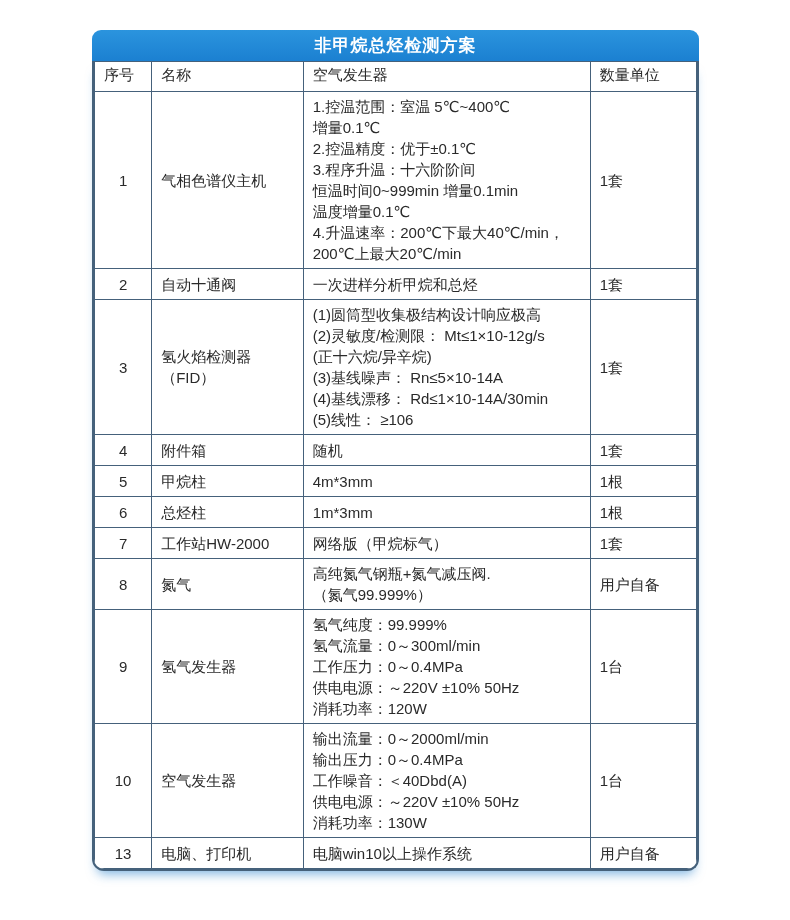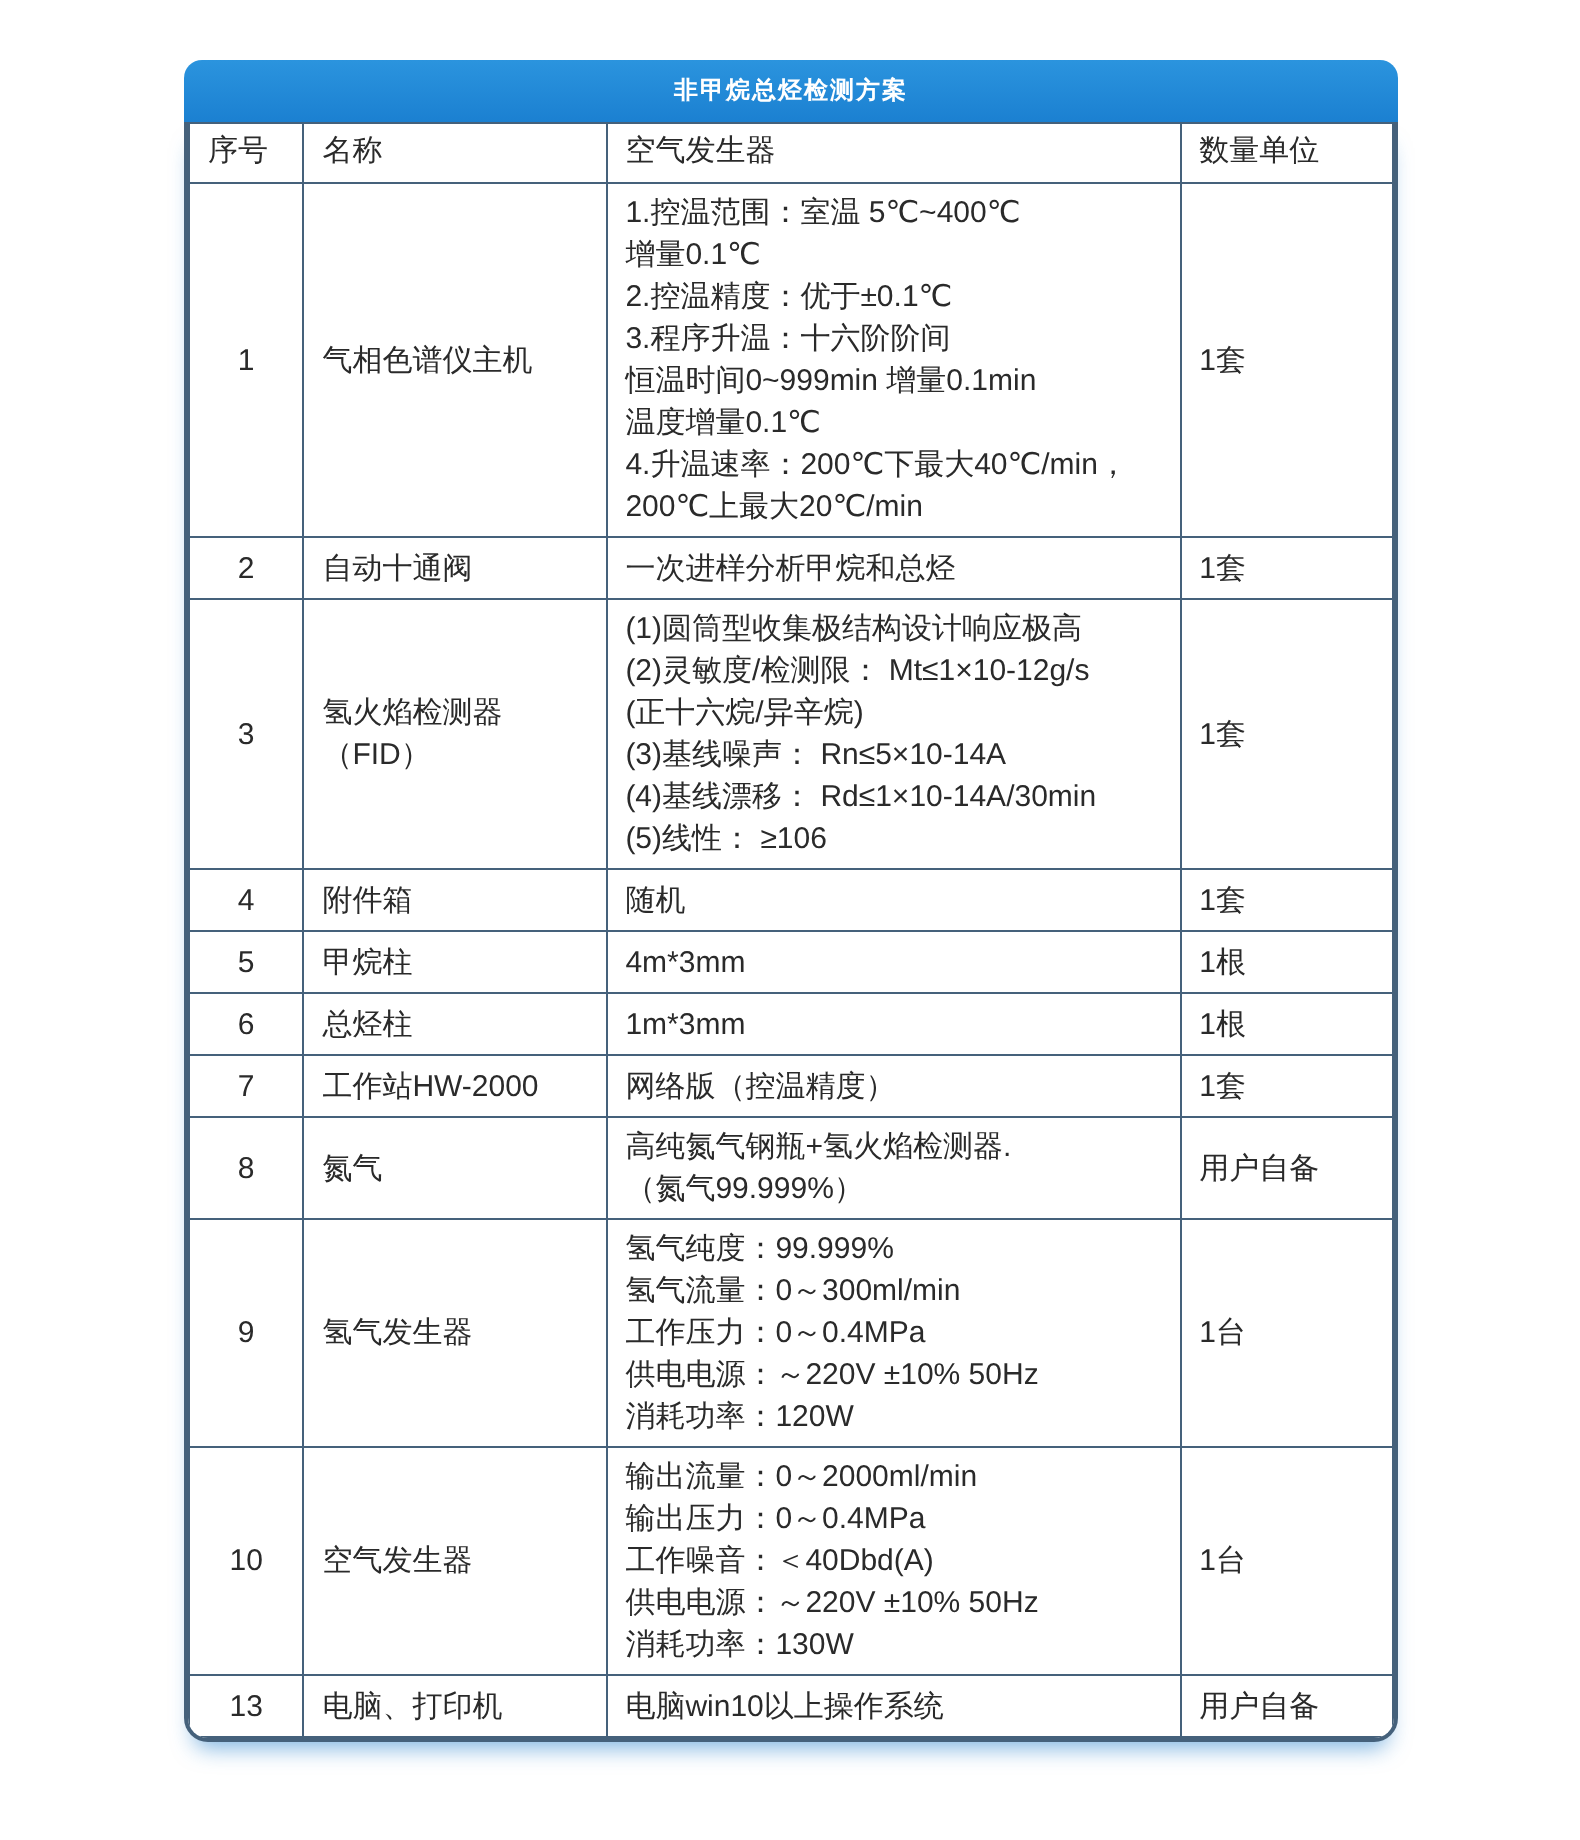--- a/index.html
+++ b/index.html
@@ -22,21 +22,21 @@
     left: 92px;
     top: 30px;
     width: 607px;
   }
   .title-bar {
     height: 31px;
     background: linear-gradient(180deg, #2b94de 0%, #1b80d1 100%);
     border-radius: 9px 9px 0 0;
     color: #ffffff;
     font-weight: bold;
-    font-size: 12px;
+    font-size: 17px;
     letter-spacing: 1px;
     display: flex;
     align-items: center;
     justify-content: center;
   }
   .table-wrap {
     border: 2px solid #45617b;
     border-top: none;
     border-radius: 0 0 12px 12px;
     overflow: hidden;
@@ -142,27 +142,27 @@
             </tr>
             <tr>
               <td class="col-no">6</td>
               <td class="col-name">总烃柱</td>
               <td class="col-spec">1m*3mm</td>
               <td class="col-qty">1根</td>
             </tr>
             <tr>
               <td class="col-no">7</td>
               <td class="col-name">工作站HW-2000</td>
-              <td class="col-spec">网络版（控温精度）</td>
+              <td class="col-spec">网络版（甲烷标气）</td>
               <td class="col-qty">1套</td>
             </tr>
             <tr>
               <td class="col-no">8</td>
               <td class="col-name">氮气</td>
-              <td class="col-spec">高纯氮气钢瓶+氢火焰检测器.
+              <td class="col-spec">高纯氮气钢瓶+氮气减压阀.
 （氮气99.999%）</td>
               <td class="col-qty">用户自备</td>
             </tr>
             <tr>
               <td class="col-no">9</td>
               <td class="col-name">氢气发生器</td>
               <td class="col-spec">氢气纯度：99.999%
 氢气流量：0～300ml/min
 工作压力：0～0.4MPa
 供电电源：～220V ±10% 50Hz

